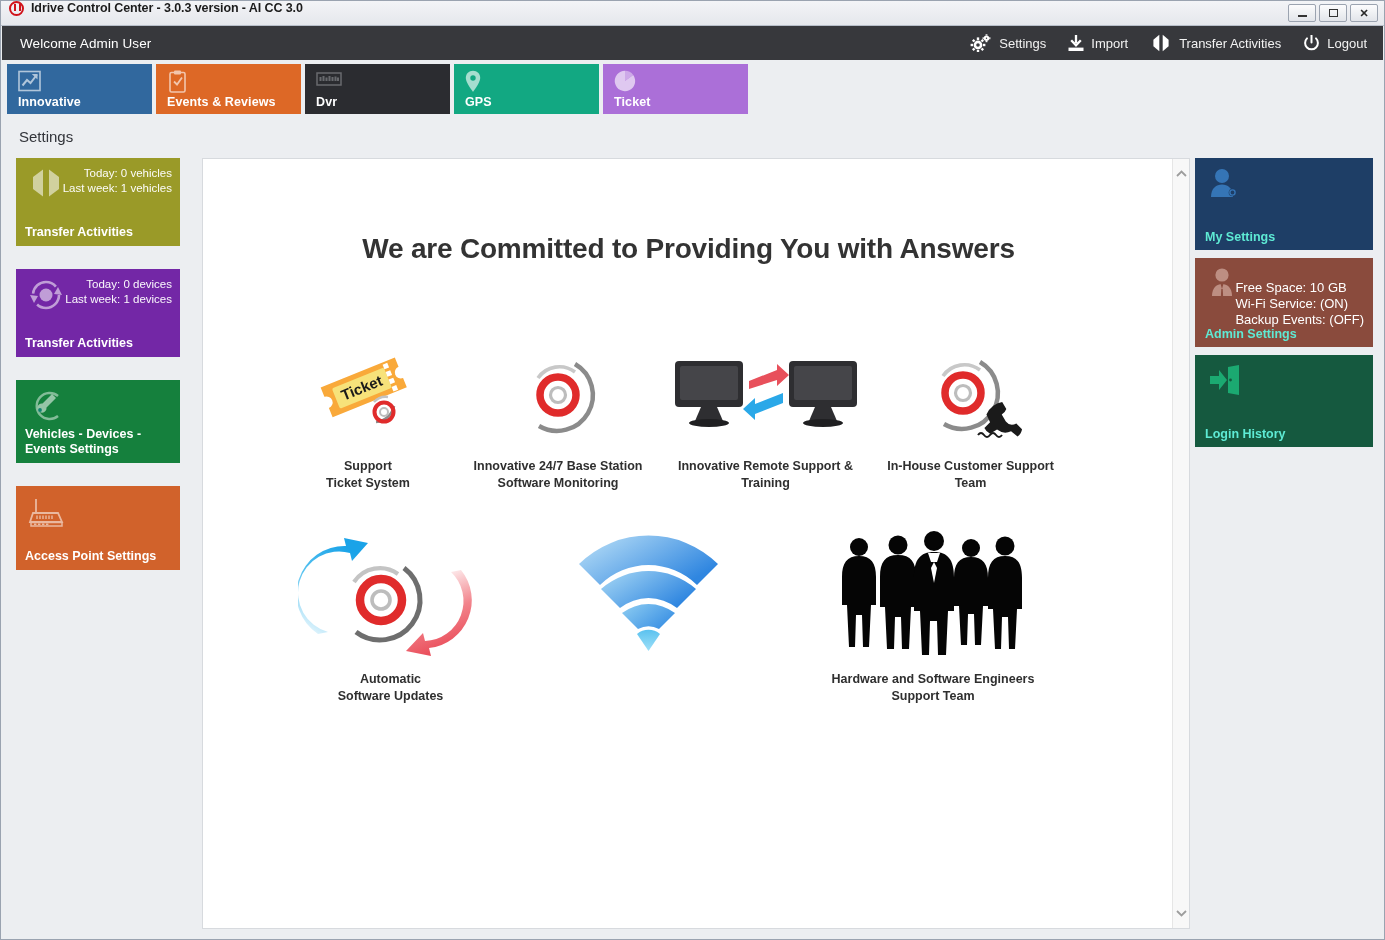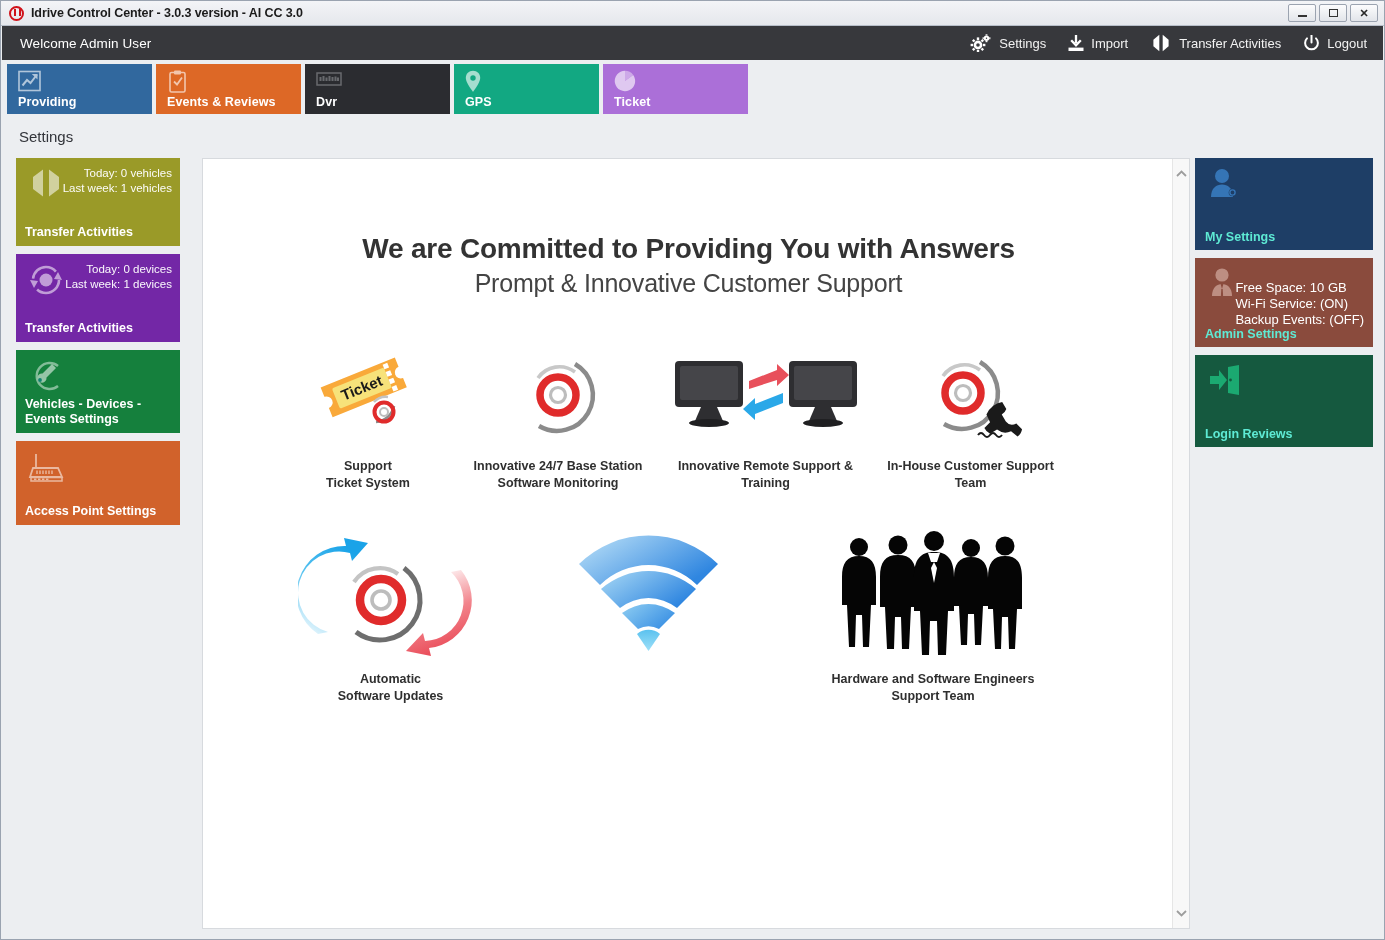--- a/index.html
+++ b/index.html
@@ -24,21 +24,20 @@
   
   .titlebar {
     position: absolute;
     left: 0; top: 0;
     width: 100%;
     height: 25px;
     background: linear-gradient(to bottom, #f3f4f7 0%, #e5e7ec 100%);
     border-bottom: 1px solid #b7bec9;
     box-sizing: border-box;
     display: flex;
-    align-items: center;
   }
   .title-logo {
     width: 15px; height: 15px;
     margin-left: 8px; margin-right: 7px;
     border: 2px solid #d0121a;
     border-radius: 50%;
     box-sizing: border-box;
     position: relative;
   }
   .title-logo::after {
@@ -149,21 +148,21 @@
 
   
   .left-col {
     position: absolute;
     left: 15px; top: 157px;
     width: 179px;
   }
   .tile {
     position: relative;
     width: 164px;
-    margin-bottom: 8px;
+    margin-bottom: 23px;
     box-sizing: border-box;
     cursor: pointer;
     overflow: hidden;
   }
   .tile .t-stats {
     position: absolute;
     right: 8px; top: 8px;
     text-align: right;
     color: #ffffff;
     font-size: 11.5px;
@@ -391,21 +390,21 @@
   <div class="navtabs">
 
     <div class="navtab" style="background:#31689e">
       <span class="ntico">
         <svg width="24" height="22" viewBox="0 0 24 22">
           <rect x="1" y="1.5" width="21" height="19" fill="none" stroke="#fff" stroke-width="1.6"></rect>
           <polyline points="4.5,15.5 9,10 12.5,13 19,4.5" fill="none" stroke="#fff" stroke-width="2"></polyline>
           <polygon points="19.5,4 13.8,4 19.5,9.6" fill="#fff"></polygon>
         </svg>
       </span>
-      <span class="ntlabel">Providing</span>
+      <span class="ntlabel">Innovative</span>
     </div>
 
     <div class="navtab" style="background:#dd6826">
       <span class="ntico">
         <svg width="22" height="24" viewBox="0 0 22 24">
           <rect x="3" y="2.5" width="15" height="19.5" rx="1.5" fill="none" stroke="#fff" stroke-width="1.6"></rect>
           <rect x="7" y="0.5" width="7" height="4" rx="1" fill="#fff"></rect>
           <polyline points="7,11.5 10,14.5 15,7.5" fill="none" stroke="#fff" stroke-width="1.8"></polyline>
         </svg>
       </span>
@@ -558,30 +557,29 @@
     </div>
 
     <div class="rtile" style="height:92px;background:#15593f">
       <span class="t-ico">
         <svg width="34" height="32" viewBox="0 0 34 32">
           <path d="M20 3 L31 1 L31 31 L20 29 Z" fill="#1db87a"></path>
           <circle cx="22.5" cy="16" r="1.4" fill="#15593f"></circle>
           <path d="M2 12 L11 12 L11 6 L19 16 L11 26 L11 20 L2 20 Z" fill="#1db87a"></path>
         </svg>
       </span>
-      <span class="t-label">Login Reviews</span>
+      <span class="t-label">Login History</span>
     </div>
 
   </div>
 
   <div class="content">
     <div class="panel-inner">
 
       <div class="h1">We are Committed to Providing You with Answers</div>
-      <div class="h2">Prompt &amp; Innovative Customer Support</div>
 
       <div class="feat-row row1" style="left:75px; top:185px;">
 
         <div class="feat" style="width:180px;">
           <div class="feat-art">
             <svg width="110" height="100" viewBox="0 0 110 100">
               <g transform="rotate(-22 55 46)">
                 <path d="M12 26 L92 26 L92 36 A6 6 0 0 0 92 48 L92 58 L12 58 L12 48 A6 6 0 0 0 12 36 Z" fill="#f9a93a"></path>
                 <rect x="22" y="31" width="56" height="22" rx="2" fill="#f7e27a"></rect>
                 <g fill="#fff">

